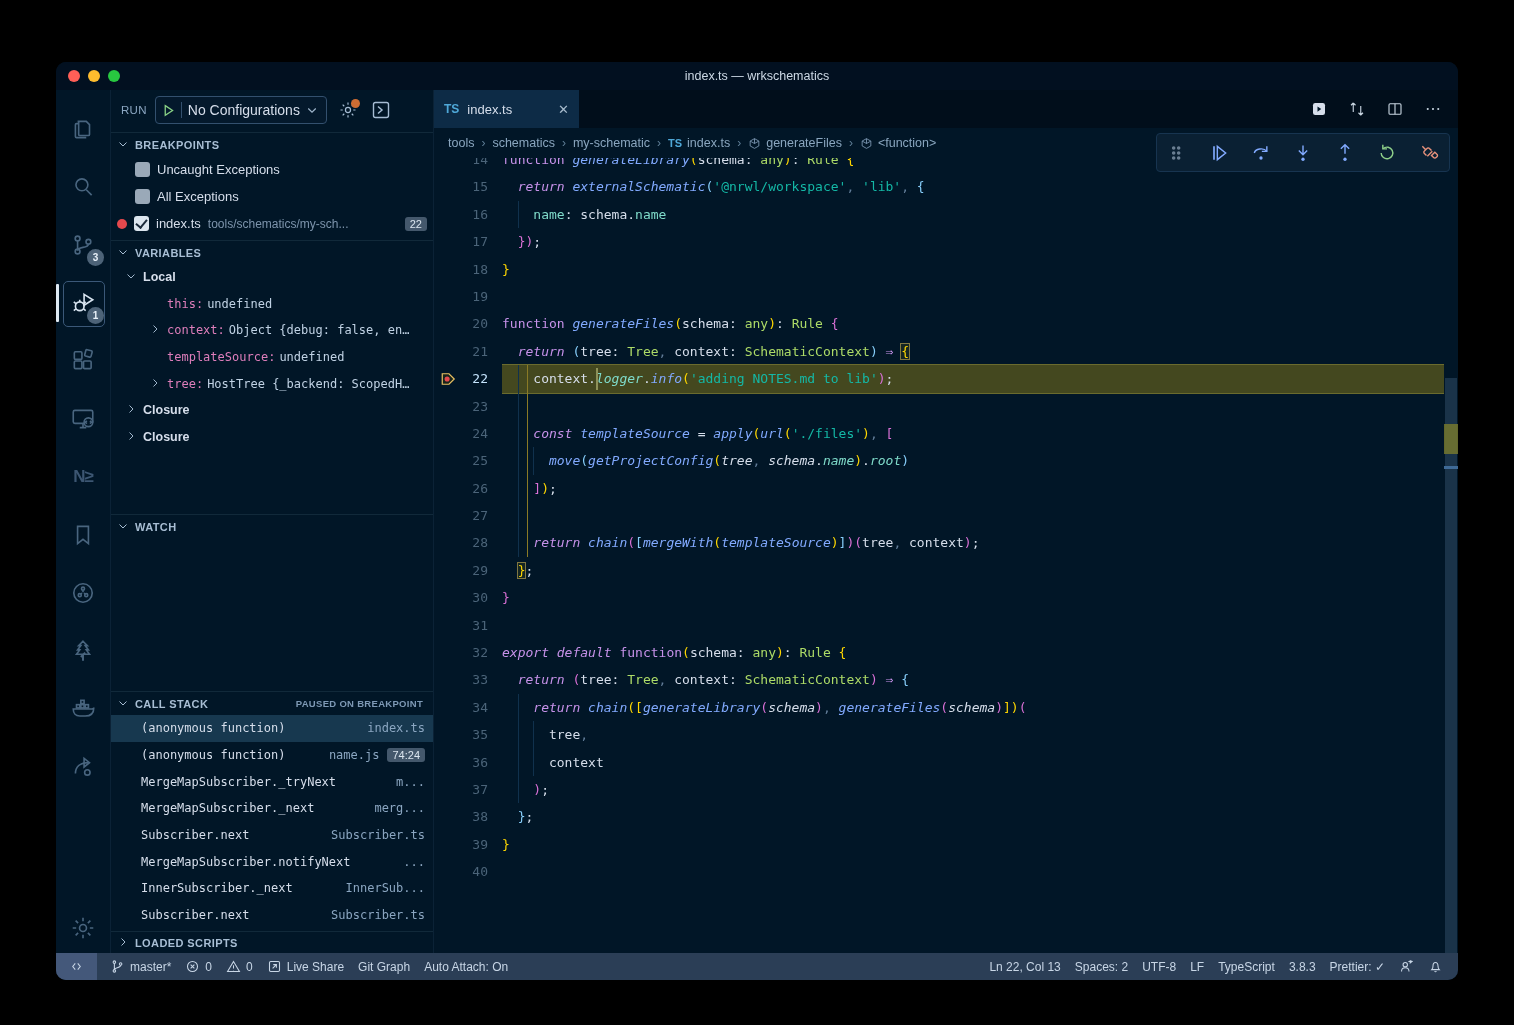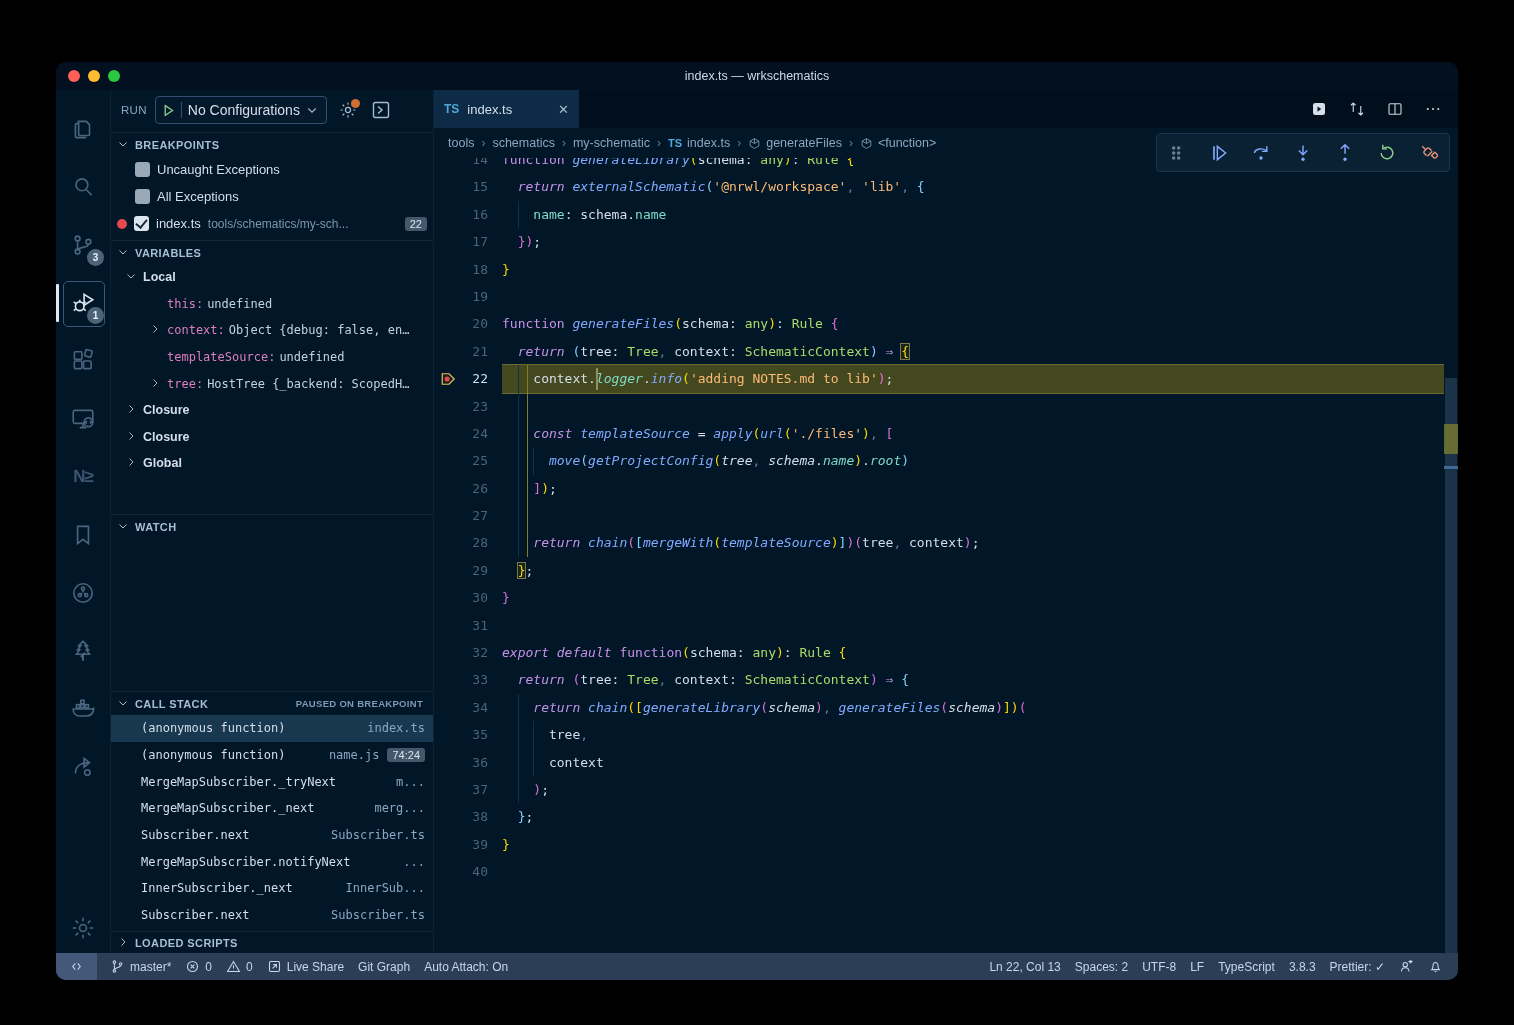--- a/index.html
+++ b/index.html
@@ -77,21 +77,21 @@
   .bpicon{position:absolute;left:6px;top:5px;}
   .ctext{flex:1;position:relative;font-family:"DejaVu Sans Mono",monospace;font-size:13px;line-height:27.4px;white-space:pre;}
   .cl.cur .ctext{background:#44481f;box-shadow:0 -1px 0 #6a6b2e,0 1px 0 #6a6b2e;}
   .guide{position:absolute;top:0;bottom:0;width:1px;background:#10314d;}
   .guide.gold{background:#8a7a26;}
   .caret{position:absolute;top:3px;bottom:3px;width:2px;background:#8d9158;}
   .tk-w{color:#d6deeb}.tk-wi{color:#d6deeb;font-style:italic}
   .tk-kw{color:#c792ea}.tk-ki{color:#c792ea;font-style:italic}
   .tk-fn{color:#82aaff;font-style:italic}
   .tk-pr{color:#7fdbca}.tk-pri{color:#7fdbca;font-style:italic}
-  .tk-ty{color:#addb67}.tk-st{color:#fdba74}.tk-pu{color:#637e9a}
+  .tk-ty{color:#addb67}.tk-st{color:#14b8a6}.tk-pu{color:#637e9a}
   .tk-b1{color:#ffd700}.tk-b2{color:#da70d6}.tk-b3{color:#87cefa}
   .tk-bm{color:#ffd700;outline:1px solid rgba(233,201,90,.55);background:rgba(255,215,0,.08);}
   .debug-toolbar{position:absolute;right:8px;top:43px;z-index:6;height:37px;background:#0a2033;border:1px solid #173450;border-radius:4px;
                  display:flex;align-items:center;padding:0 10px;gap:22px;}
   .scrollbar{position:absolute;right:0;top:56px;bottom:0;width:14px;z-index:3;}
   .sb-slider{position:absolute;left:1px;right:1px;top:232px;bottom:0;background:rgba(93,130,160,.28);}
   .sb-cur{position:absolute;left:0;right:0;top:278px;height:30px;background:rgba(122,124,45,.8);}
   .sb-mark{position:absolute;left:0;right:0;top:320px;height:3px;background:#3f6a96;}
   
   .statusbar{height:27px;background:#2b3e56;flex:0 0 auto;display:flex;align-items:center;font-size:12px;color:#c8d6e6;z-index:7;}
@@ -321,28 +321,20 @@
                 <span class="grp">Closure</span>
               </div>
               <div class="vrow" style="padding-left: 14px;">
                 <span class="chev">
                   <svg width="12" height="12" viewBox="0 0 24 24" fill="none" stroke="#9fb6cc" stroke-width="2">
                     <path d="M9 5 L16 12 L9 19"></path>
                   </svg>
                 </span>
                 <span class="grp">Closure</span>
               </div>
-              <div class="vrow" style="padding-left: 14px;">
-                <span class="chev">
-                  <svg width="12" height="12" viewBox="0 0 24 24" fill="none" stroke="#9fb6cc" stroke-width="2">
-                    <path d="M9 5 L16 12 L9 19"></path>
-                  </svg>
-                </span>
-                <span class="grp">Global</span>
-              </div>
             </div>
             <div class="sec-header">
               <span class="chev">
                 <svg width="12" height="12" viewBox="0 0 24 24" fill="none" stroke="#a8bed4" stroke-width="2">
                   <path d="M5 9 L12 16 L19 9"></path>
                 </svg>
               </span>
               <span>WATCH</span>
             </div>
             <div class="watch-body"></div>

